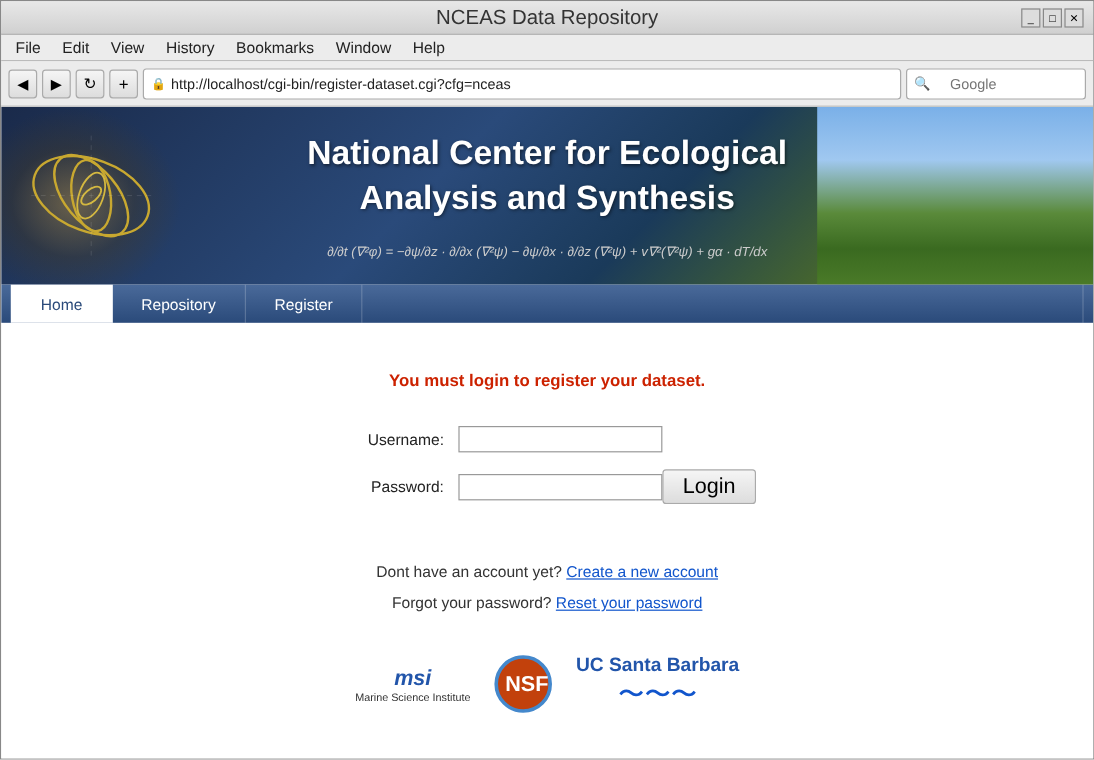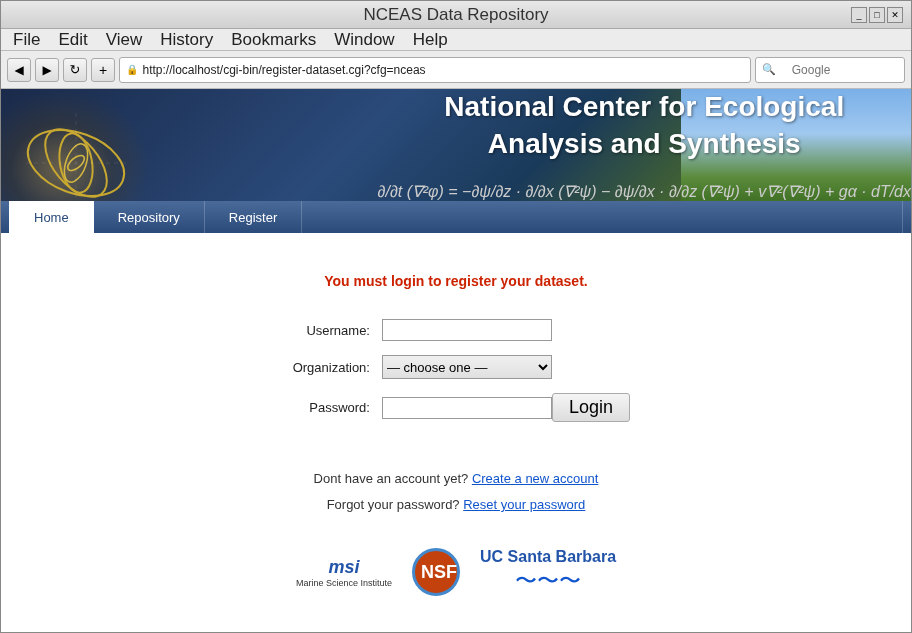--- a/index.html
+++ b/index.html
@@ -7,40 +7,40 @@
 
     
     .window { width: 912px; height: 633px; background: #ececec; border: 1px solid #888; display: flex; flex-direction: column; }
     .title-bar { background: linear-gradient(to bottom, #e8e8e8, #d0d0d0); height: 28px; display: flex; align-items: center; justify-content: center; border-bottom: 1px solid #aaa; position: relative; }
     .title-bar-text { font-size: 17px; color: #333; font-weight: normal; }
     .window-controls { position: absolute; right: 8px; display: flex; gap: 2px; }
     .win-btn { width: 16px; height: 16px; border: 1px solid #888; background: #ddd; font-size: 9px; display: flex; align-items: center; justify-content: center; cursor: pointer; }
 
     
     .menu-bar { background: #ececec; height: 22px; display: flex; align-items: center; padding: 0 4px; border-bottom: 1px solid #bbb; gap: 2px; }
-    .menu-item { padding: 2px 8px; font-size: 17px; cursor: pointer; color: #222; }
+    .menu-item { padding: 2px 8px; font-size: 13px; cursor: pointer; color: #222; }
 
     
     .toolbar { background: #ececec; height: 38px; display: flex; align-items: center; padding: 0 6px; border-bottom: 1px solid #bbb; gap: 4px; }
     .nav-btn { width: 24px; height: 24px; border: 1px solid #aaa; background: linear-gradient(to bottom, #f5f5f5, #ddd); border-radius: 3px; font-size: 12px; cursor: pointer; display: flex; align-items: center; justify-content: center; }
     .nav-btn:disabled { opacity: 0.5; }
     .reload-btn { width: 24px; height: 24px; border: 1px solid #aaa; background: linear-gradient(to bottom, #f5f5f5, #ddd); border-radius: 3px; font-size: 13px; cursor: pointer; display: flex; align-items: center; justify-content: center; }
     .add-tab-btn { width: 24px; height: 24px; border: 1px solid #aaa; background: linear-gradient(to bottom, #f5f5f5, #ddd); border-radius: 3px; font-size: 14px; cursor: pointer; display: flex; align-items: center; justify-content: center; }
     .address-bar { flex: 1; height: 26px; border: 1px solid #aaa; border-radius: 3px; display: flex; align-items: center; padding: 0 6px; background: white; }
     .address-icon { color: #666; margin-right: 4px; font-size: 10px; }
     .address-input { border: none; outline: none; flex: 1; font-size: 12px; color: #222; background: transparent; }
     .search-bar { height: 26px; border: 1px solid #aaa; border-radius: 3px; display: flex; align-items: center; padding: 0 6px; background: white; width: 150px; }
     .search-icon { color: #666; margin-right: 4px; font-size: 11px; }
     .search-input { border: none; outline: none; font-size: 12px; color: #999; background: transparent; width: 100px; margin-left: 12px; }
 
     
     .browser-content { flex: 1; overflow-y: auto; background: white; }
 
     
-    .nceas-banner { width: 100%; height: 112px; background: linear-gradient(135deg, #1a2a4a 0%, #2a4a7a 40%, #1a3a5a 60%, #4a6a2a 80%, #6a8a3a 100%); display: flex; align-items: center; justify-content: flex-end; position: relative; overflow: hidden; }
+    .nceas-banner { width: 100%; height: 148px; background: linear-gradient(135deg, #1a2a4a 0%, #2a4a7a 40%, #1a3a5a 60%, #4a6a2a 80%, #6a8a3a 100%); display: flex; align-items: center; justify-content: center; position: relative; overflow: hidden; }
     .banner-left { position: absolute; left: 0; top: 0; width: 150px; height: 148px; background: radial-gradient(ellipse at 60px 80px, rgba(180,140,60,0.5) 0%, rgba(80,60,20,0.3) 40%, transparent 70%); display: flex; flex-direction: column; align-items: center; justify-content: center; }
     .banner-center { text-align: center; z-index: 2; }
     .banner-title { font-size: 28px; font-weight: bold; color: white; text-shadow: 1px 1px 3px rgba(0,0,0,0.5); line-height: 1.3; }
     .banner-equation { color: #ddd; font-size: 12px; font-style: italic; margin-top: 6px; }
     .banner-right { position: absolute; right: 0; top: 0; width: 230px; height: 148px; background: linear-gradient(to bottom, #5a7a2a, #8aaa4a, #c8a830, #6a8a20); }
     .mountain-overlay { width: 100%; height: 100%; background: linear-gradient(180deg, #7ab0e8 0%, #a0c8f0 30%, #5a8a3a 60%, #3a6a20 80%, #4a7a28 100%); }
 
     
     .nav-bar { background: linear-gradient(to bottom, #4a6a9a, #2a4a7a); height: 32px; display: flex; align-items: stretch; padding: 0 8px; }
     .nav-link { color: white; text-decoration: none; padding: 0 24px; display: flex; align-items: center; font-size: 13px; border-right: 1px solid rgba(255,255,255,0.2); cursor: pointer; }
@@ -126,21 +126,21 @@
           <ellipse cx="60" cy="60" rx="20" ry="10" fill="none" stroke="#d4b840" stroke-width="1.5" transform="rotate(110,60,60)"></ellipse>
           <ellipse cx="60" cy="60" rx="10" ry="5" fill="none" stroke="#d4b840" stroke-width="1.5" transform="rotate(140,60,60)"></ellipse>
           <line x1="10" y1="60" x2="110" y2="60" stroke="rgba(255,255,255,0.2)" stroke-width="0.5" stroke-dasharray="4,4"></line>
           <line x1="60" y1="10" x2="60" y2="110" stroke="rgba(255,255,255,0.2)" stroke-width="0.5" stroke-dasharray="4,4"></line>
         </svg>
       </div>
 
       <div class="banner-center">
         <div class="banner-title">National Center for Ecological</div>
         <div class="banner-title">Analysis and Synthesis</div>
-        <div class="banner-equation" style="font-size:16px; color:#ccc; margin-top:20px;">
+        <div class="banner-equation" style="font-size:11px; color:#ccc; margin-top:20px;">
           ∂/∂t (∇²φ) = −∂ψ/∂z · ∂/∂x (∇²ψ) − ∂ψ/∂x · ∂/∂z (∇²ψ) + v∇²(∇²ψ) + gα · dT/dx
         </div>
       </div>
 
       <div class="banner-right">
         <div class="mountain-overlay"></div>
       </div>
     </div>
 
     <div class="nav-bar">
@@ -160,26 +160,20 @@
     <div class="main-content">
       <div class="login-message">You must login to register your dataset.</div>
 
       <div class="login-form">
         
         <div class="form-row">
           <label class="form-label">Username:</label>
           <input type="text" class="form-input" style="">
         </div>
         
-        <div class="form-row">
-          <label class="form-label">Organization:</label>
-          <select class="form-select">
-            <option>— choose one —</option>
-          </select>
-        </div>
         
         <div class="form-row">
           <label class="form-label">Password:</label>
           <input type="password" class="form-input" style="">
           <button class="login-btn">Login</button>
         </div>
       </div>
 
       
       <div class="links-section">

